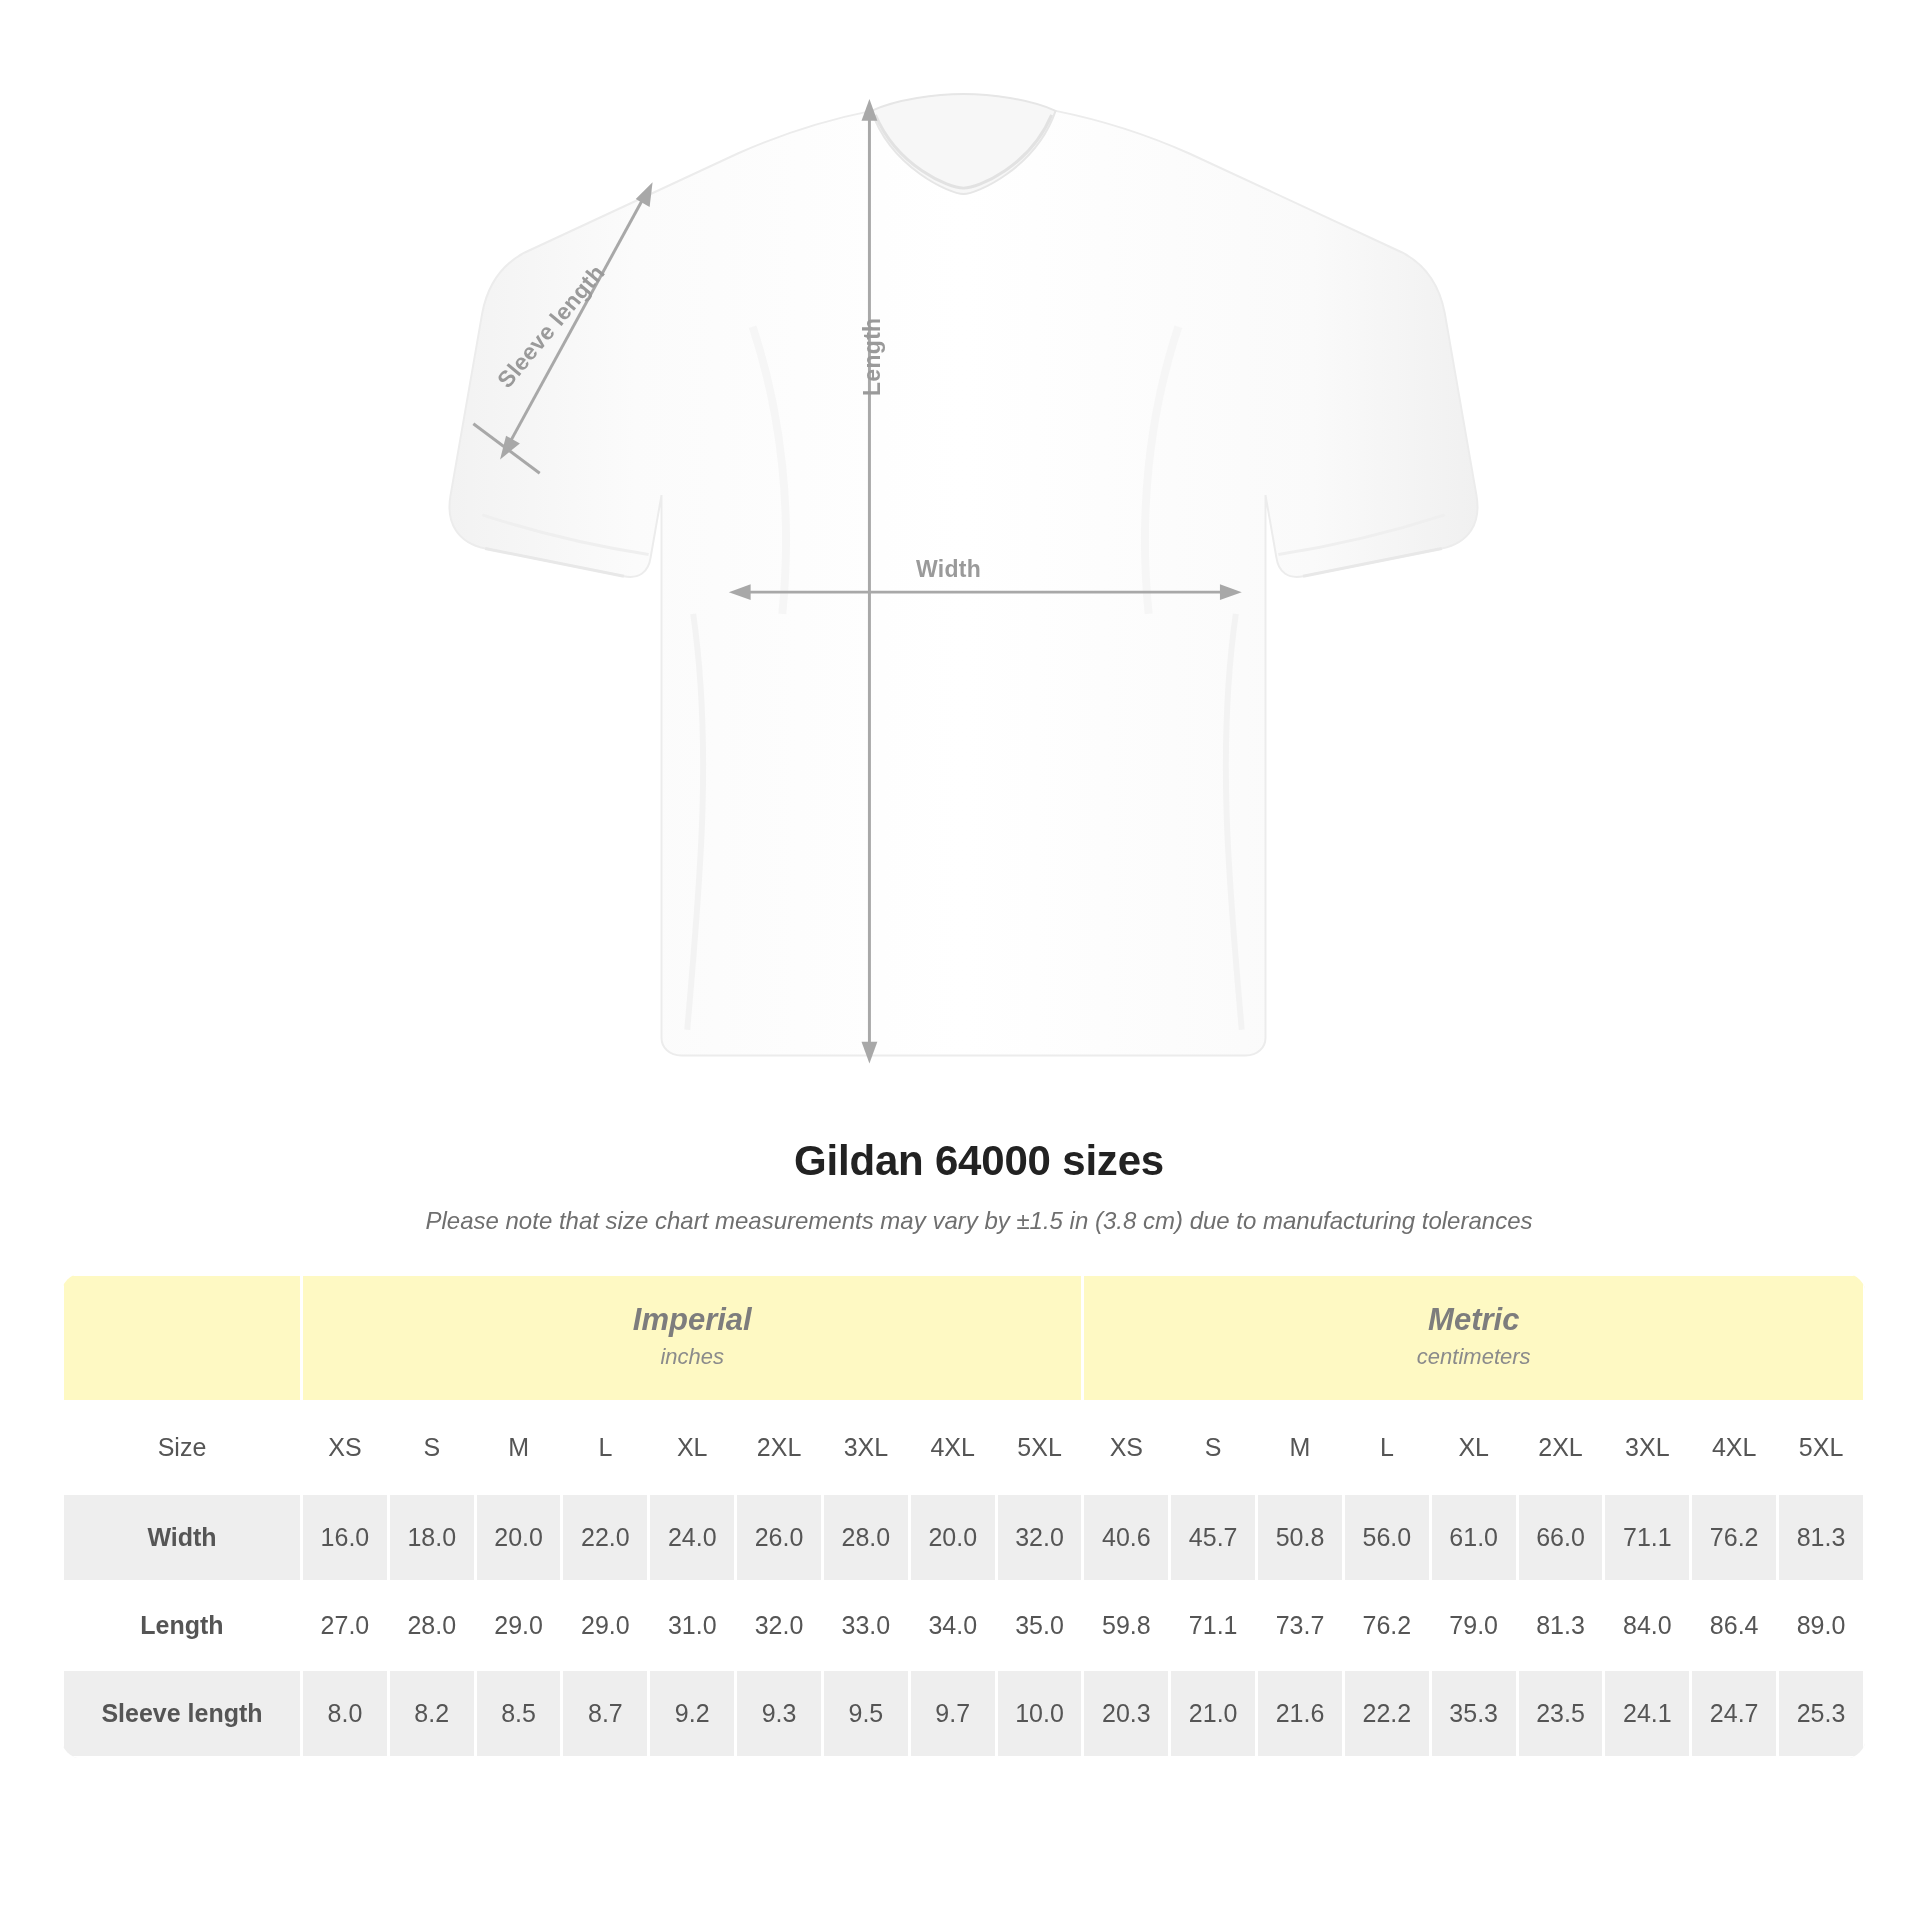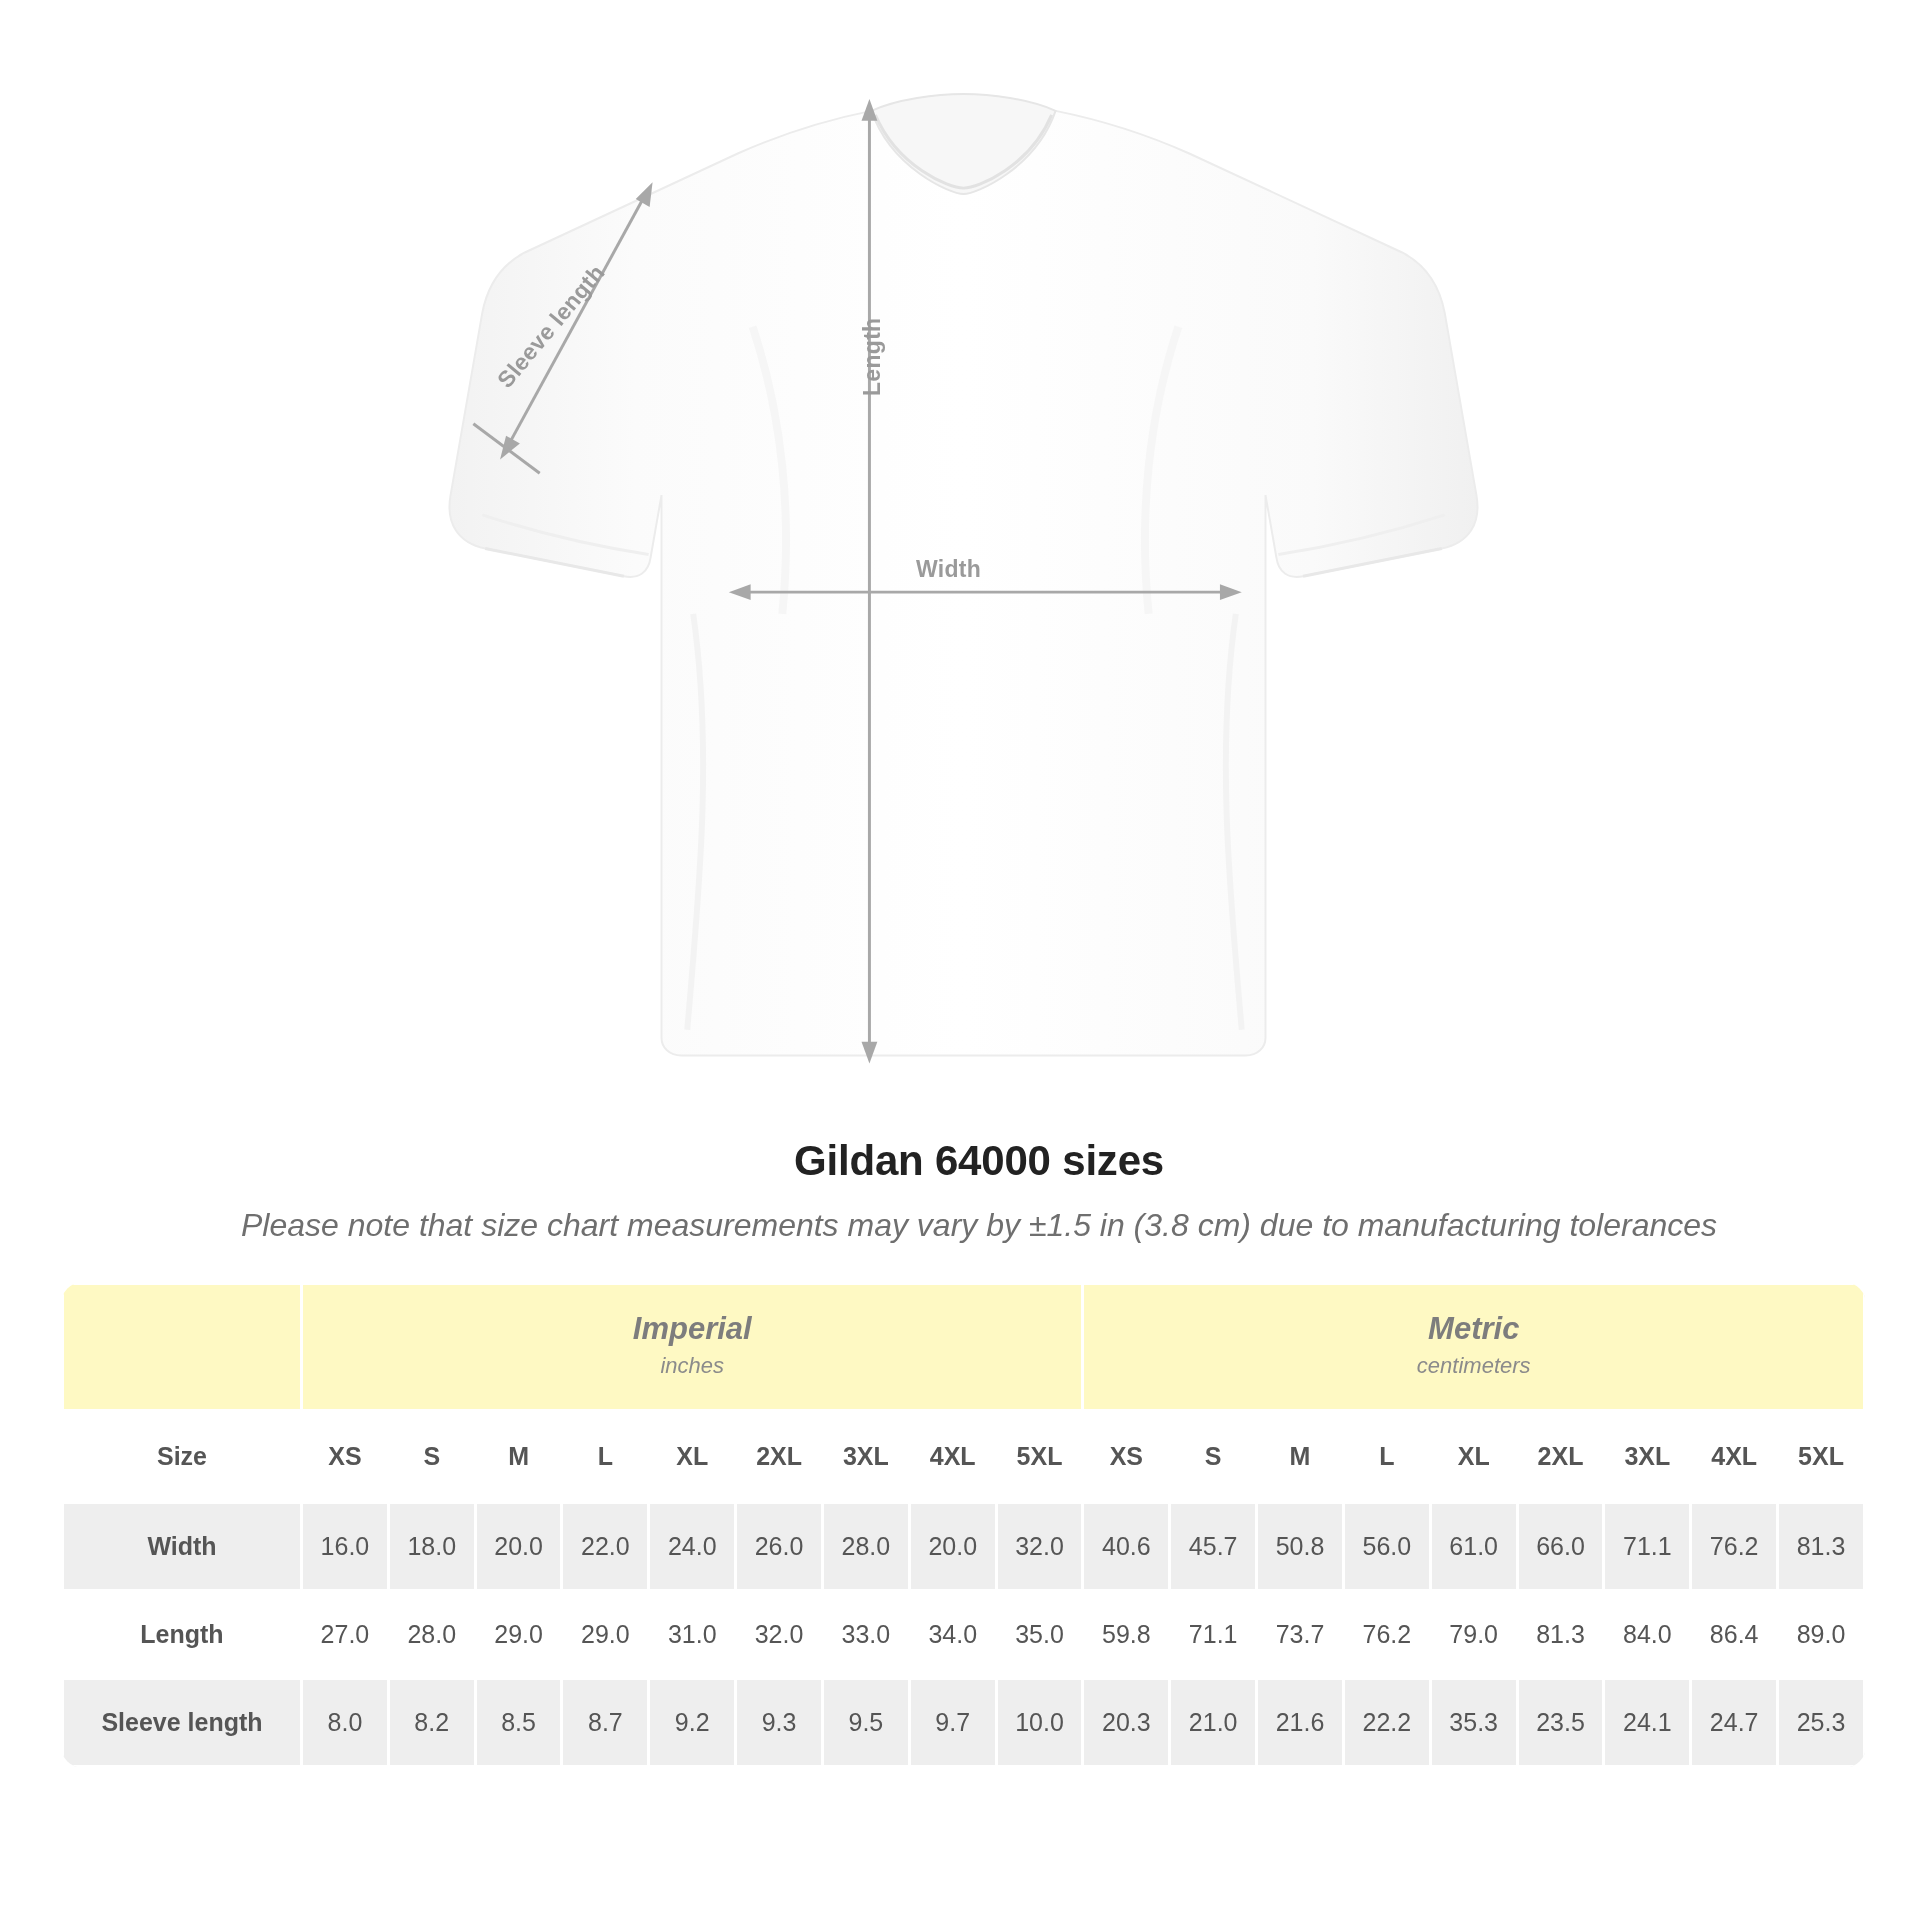--- a/index.html
+++ b/index.html
@@ -64,21 +64,21 @@
     padding-left: 31px;
   }
   .chart-title {
     font-size: 42px;
     font-weight: bold;
     color: #222222;
     letter-spacing: -0.2px;
   }
   .chart-note {
     margin-top: 22px;
-    font-size: 32px;
+    font-size: 24px;
     font-style: italic;
     color: #6f6f6f;
   }
 
   
   .table-wrap {
     margin: 38px 61px 0 61px;
     border-radius: 22px;
     overflow: hidden;
     background: #ffffff;
@@ -107,21 +107,21 @@
   }
   .unit-sub {
     font-size: 22px;
     font-style: italic;
     color: #8b8b8b;
     margin-top: 6px;
   }
   .hdr-row td {
     background: #ffffff;
     padding: 30px 0;
-    font-weight: bold;
+    font-weight: normal;
     color: #676767;
     font-size: 26px;
   }
   .row-even td {
     background: #eeeeee;
     padding: 28px 0;
   }
   .row-odd td {
     background: #ffffff;
     padding: 28px 0;

